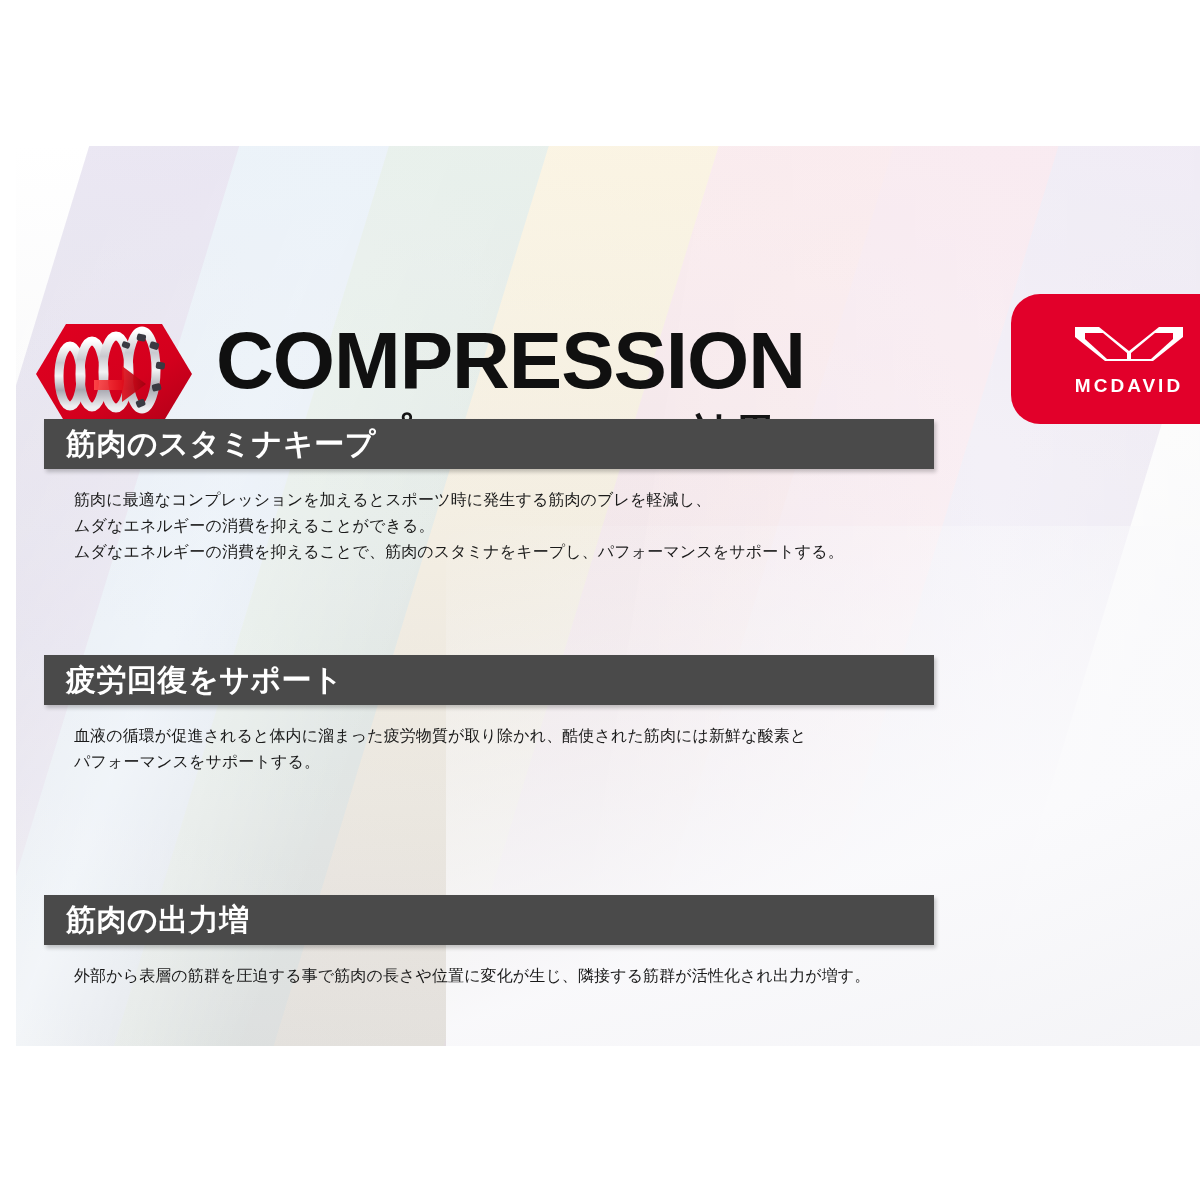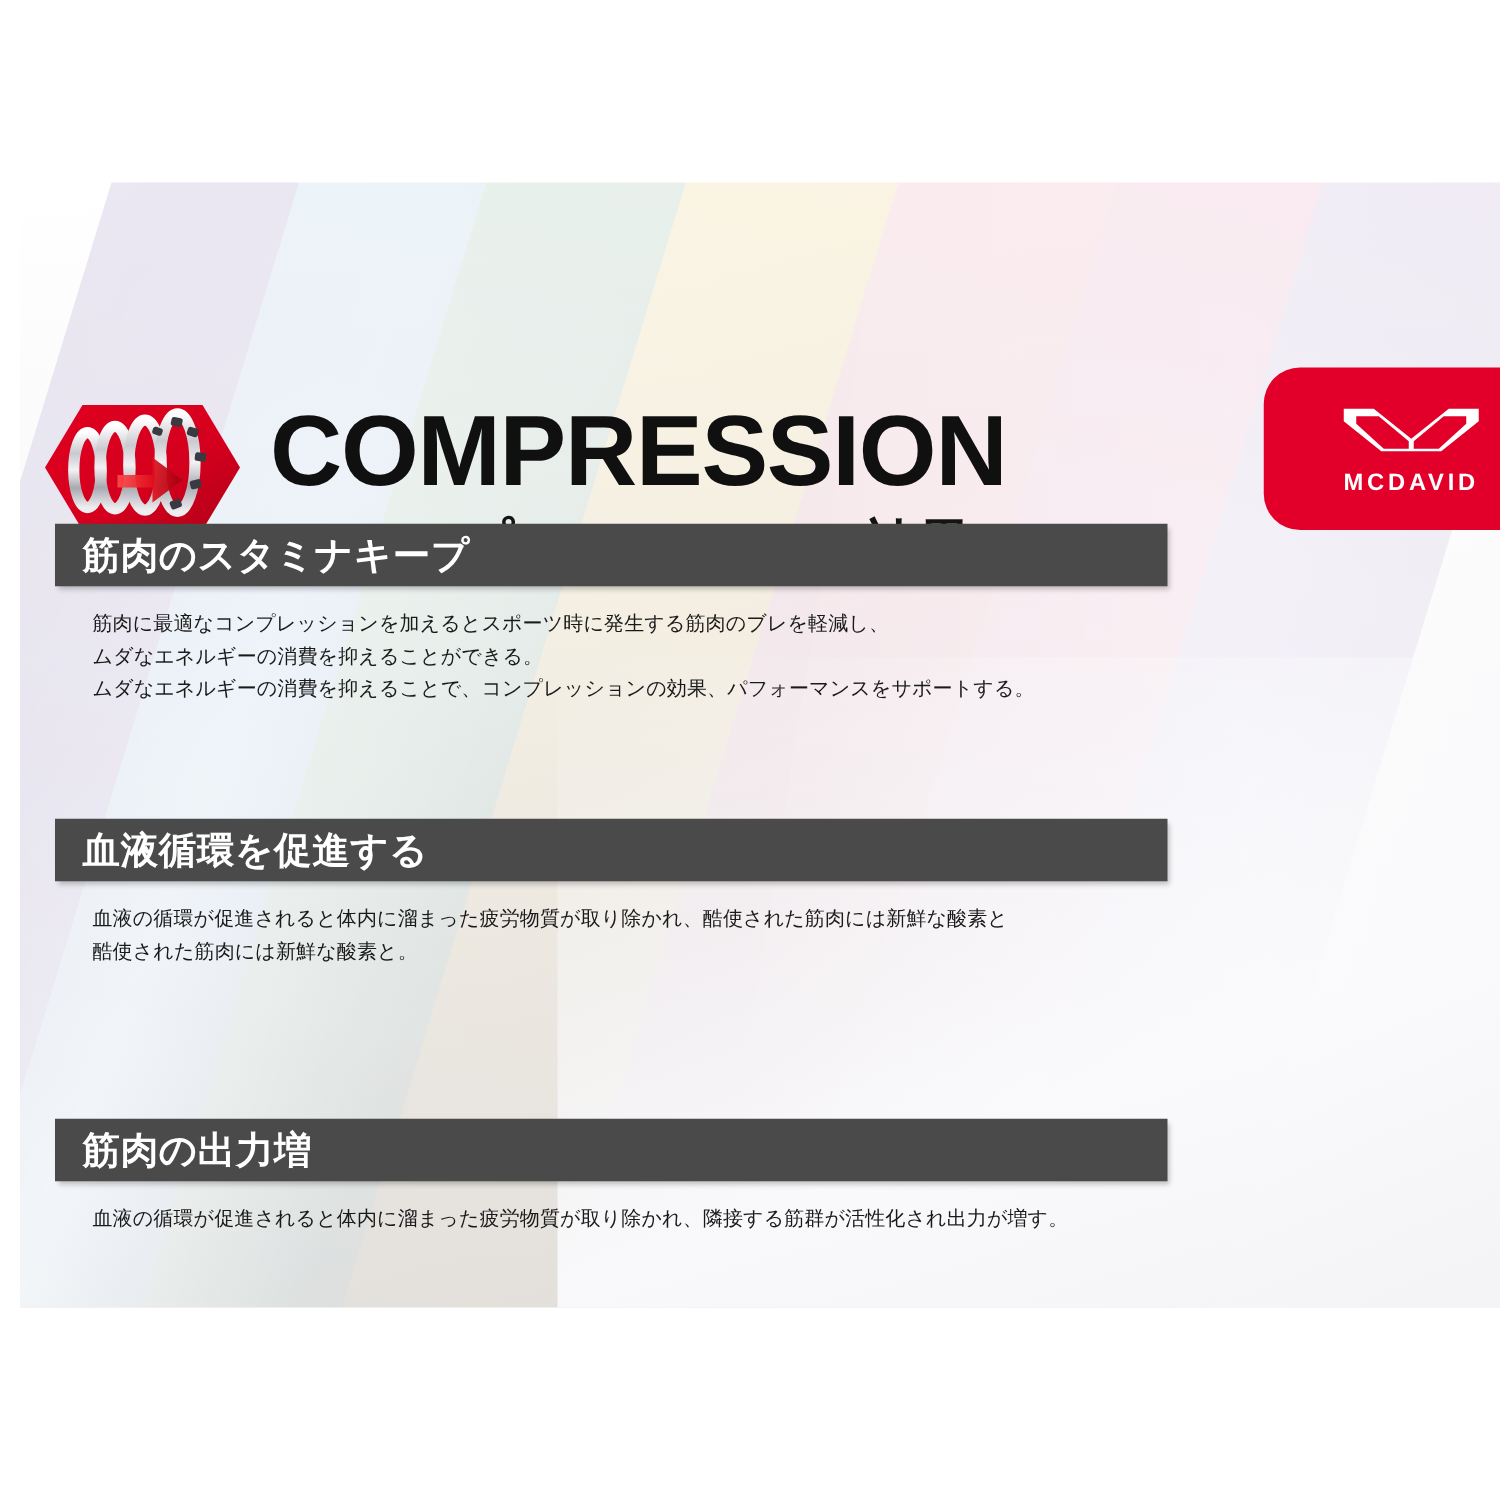--- a/index.html
+++ b/index.html
@@ -174,37 +174,37 @@
       <span id="mcdavid-wordmark">MCDAVID</span>
     </div>
 
     <div class="section" id="section-0">
       <div class="sec-bar">
         <span class="sec-bar-label">筋肉のスタミナキープ</span>
       </div>
       <div class="sec-body">
         <div class="sec-line">筋肉に最適なコンプレッションを加えるとスポーツ時に発生する筋肉のブレを軽減し、</div>
         <div class="sec-line">ムダなエネルギーの消費を抑えることができる。</div>
-        <div class="sec-line">ムダなエネルギーの消費を抑えることで、コンプレッションの効果、パフォーマンスをサポートする。</div>
+        <div class="sec-line">ムダなエネルギーの消費を抑えることで、筋肉のスタミナをキープし、パフォーマンスをサポートする。</div>
       </div>
     </div>
 
     <div class="section" id="section-1">
       <div class="sec-bar">
-        <span class="sec-bar-label">血液循環を促進する</span>
+        <span class="sec-bar-label">疲労回復をサポート</span>
       </div>
       <div class="sec-body">
         <div class="sec-line">血液の循環が促進されると体内に溜まった疲労物質が取り除かれ、酷使された筋肉には新鮮な酸素と</div>
-        <div class="sec-line">酷使された筋肉には新鮮な酸素と。</div>
+        <div class="sec-line">パフォーマンスをサポートする。</div>
       </div>
     </div>
 
     <div class="section" id="section-2">
       <div class="sec-bar">
         <span class="sec-bar-label">筋肉の出力増</span>
       </div>
       <div class="sec-body">
-        <div class="sec-line">血液の循環が促進されると体内に溜まった疲労物質が取り除かれ、隣接する筋群が活性化され出力が増す。</div>
+        <div class="sec-line">外部から表層の筋群を圧迫する事で筋肉の長さや位置に変化が生じ、隣接する筋群が活性化され出力が増す。</div>
       </div>
     </div>
 
   </div>
 </div>
 
 </body></html>

